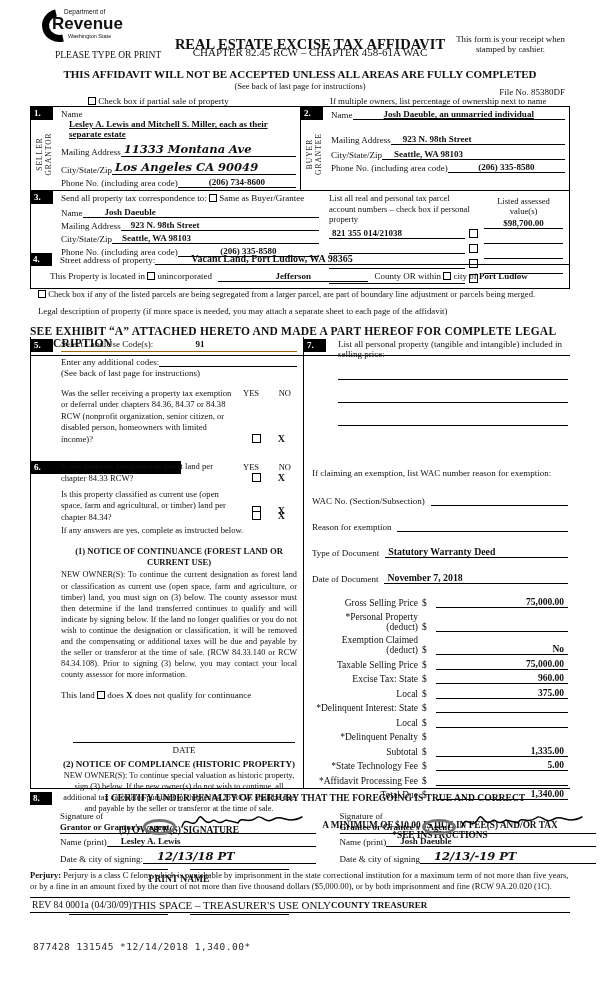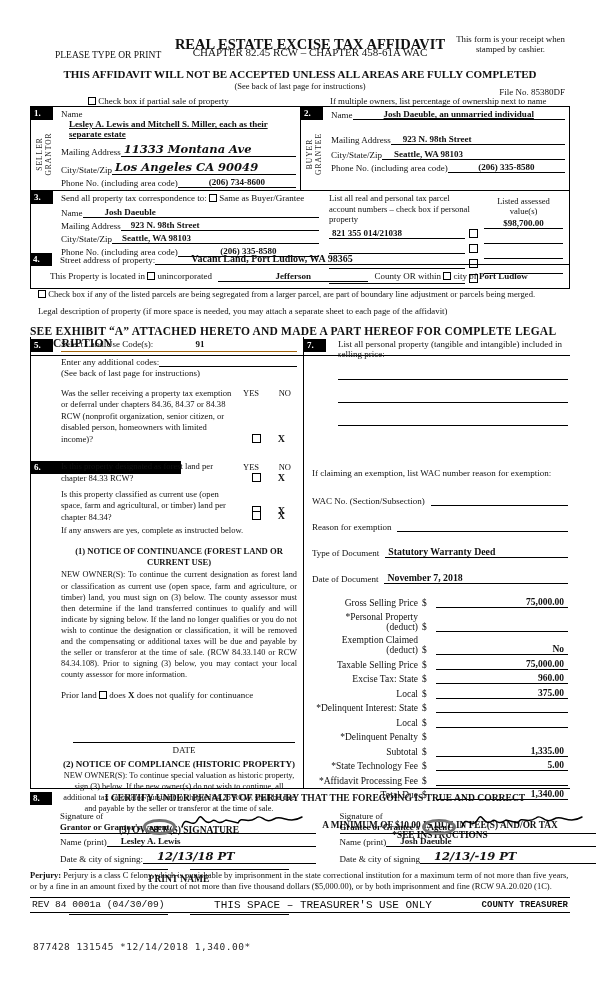--- a/index.html
+++ b/index.html
@@ -26,27 +26,36 @@
   .yn { position:absolute; right:0; top:0; width:56px; display:flex; justify-content:space-between; font-size:8.5px; padding:0 6px 0 2px; }
   .mrow { display:flex; align-items:flex-end; margin-bottom:3.5px; font-size:9.5px; }
   .mlab { flex:1; text-align:right; padding-right:4px; }
   .mdollar { width:14px; }
   .mval { width:132px; border-bottom:1px solid #000; text-align:right; font-weight:bold; padding-right:4px; min-height:11px; }
   .small { font-size:8.3px; line-height:1.33; }
   .circle { border:3px solid #737373; border-radius:50%; padding:0 3px; }
   .sig path { stroke:#000; fill:none; stroke-width:1.5; stroke-linecap:round; }
   .sigrow { display:flex; align-items:flex-end; border-bottom:1px solid #000; height:24px; }
   .sb-lab { font-size:8.8px; line-height:1.25; white-space:nowrap; }
-  .frow { display:flex; justify-content:space-between; align-items:center; border-top:1px solid #000; border-bottom:1px solid #000; margin-top:4px; padding:1px 2px;font-family:Liberation Mono, monospace; }
+  .frow { display:flex; justify-content:flex-start; align-items:center; border-top:1px solid #000; border-bottom:1px solid #000; margin-top:4px; padding:1px 2px; }
 </style>
 </head>
 <body>
 
 <div class="page">
 
+  <div class="abs" style="left:30px; top:8px;">
+    <svg width="100" height="38">
+      <path d="M26,5 A13,12 0 1 0 33,30" stroke="#000" stroke-width="7" fill="none"></path>
+      <text x="32" y="10" font-size="6" font-family="Liberation Sans, sans-serif"></text>
+    </svg>
+    <div class="abs" style="left:34px; top:0px; font-family:'Liberation Sans',sans-serif; font-size:6.5px;">Department of</div>
+    <div class="abs" style="left:22px; top:6px; font-family:'Liberation Sans',sans-serif; font-size:17px; font-weight:bold;">Revenue</div>
+    <div class="abs" style="left:38px; top:25px; font-family:'Liberation Sans',sans-serif; font-size:5.5px;">Washington State</div>
+  </div>
 
   <div class="abs" style="left:55px; top:50px; font-size:9.5px;">PLEASE TYPE OR PRINT</div>
   <div class="abs ctr" style="left:150px; top:36px; width:320px; font-size:14.5px; font-weight:bold;">REAL ESTATE EXCISE TAX AFFIDAVIT</div>
   <div class="abs ctr" style="left:150px; top:46px; width:320px; font-size:11px;">CHAPTER 82.45 RCW – CHAPTER 458-61A WAC</div>
   <div class="abs ctr" style="right:32px; top:34px; width:115px; font-size:8.8px;">This form is your receipt when stamped by cashier.</div>
   <div class="abs ctr" style="left:0; top:68px; width:100%; font-size:11px; font-weight:bold;">THIS AFFIDAVIT WILL NOT BE ACCEPTED UNLESS ALL AREAS ARE FULLY COMPLETED</div>
   <div class="abs ctr" style="left:0; top:81px; width:100%; font-size:8.5px;">(See back of last page for instructions)</div>
   <div class="abs" style="right:35px; top:87px; font-size:9px;">File No. 85380DF</div>
 
   <div class="abs" style="left:88px; top:96px;">
@@ -228,21 +237,21 @@
         <div class="qrow">
           <span class="cb lg qcb" style="bottom:8px;"></span>
           <span class="qx" style="bottom:7px;">X</span>
         </div>
         <div class="small" style="font-size:8.6px; margin-top:-3px;">If any answers are yes, complete as instructed below.</div>
 
         <div class="b small ctr" style="margin-top:9px; font-size:8.6px;">(1) NOTICE OF CONTINUANCE (FOREST LAND OR CURRENT USE)</div>
         <div class="small" style="text-align:justify; margin-top:1px;">NEW OWNER(S): To continue the current designation as forest land or classification as current use (open space, farm and agriculture, or timber) land, you must sign on (3) below. The county assessor must then determine if the land transferred continues to qualify and will indicate by signing below. If the land no longer qualifies or you do not wish to continue the designation or classification, it will be removed and the compensating or additional taxes will be due and payable by the seller or transferor at the time of sale. (RCW 84.33.140 or RCW 84.34.108). Prior to signing (3) below, you may contact your local county assessor for more information.</div>
 
         <div style="margin-top:10px;">
-          <span>Prior land</span>
+          <span>This land</span>
           <span class="cb"></span>
           <span>does</span>
           <span class="b">X</span>
           <span>does not  qualify for continuance</span>
         </div>
 
         <div style="display:flex; gap:18px; margin-top:32px; padding:0 2px 0 12px;">
           <div style="flex:1;">
               <div class="line"></div>
               <div class="ctr" style="margin-top:2px; font-size:9px;">DATE</div>

